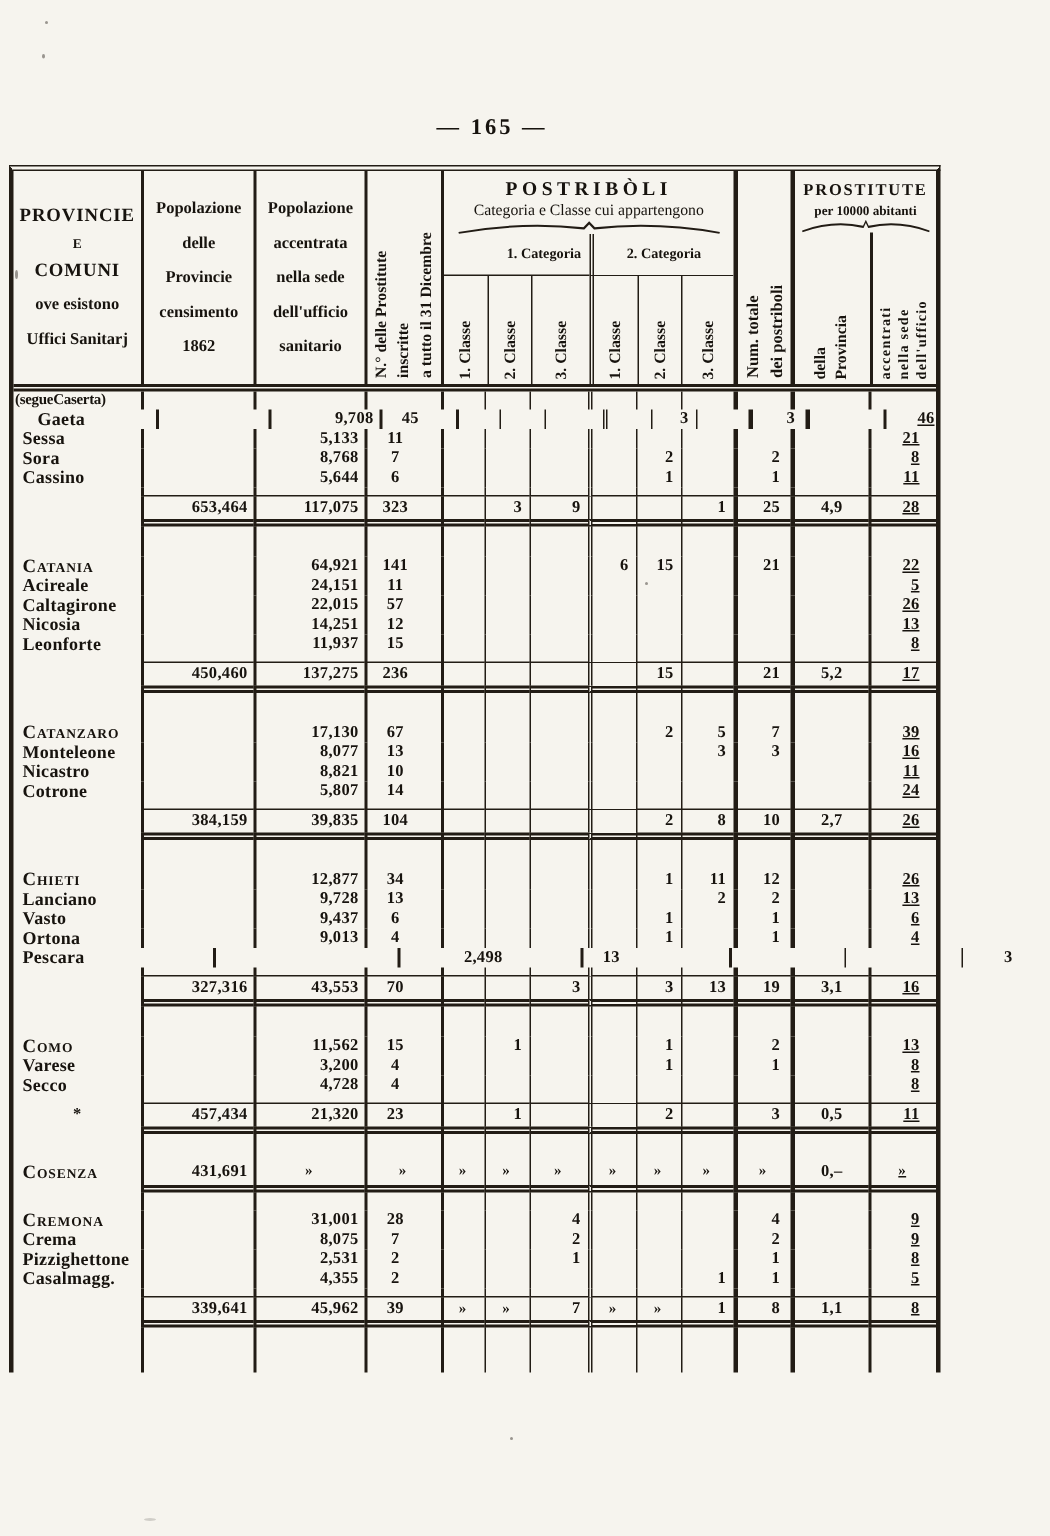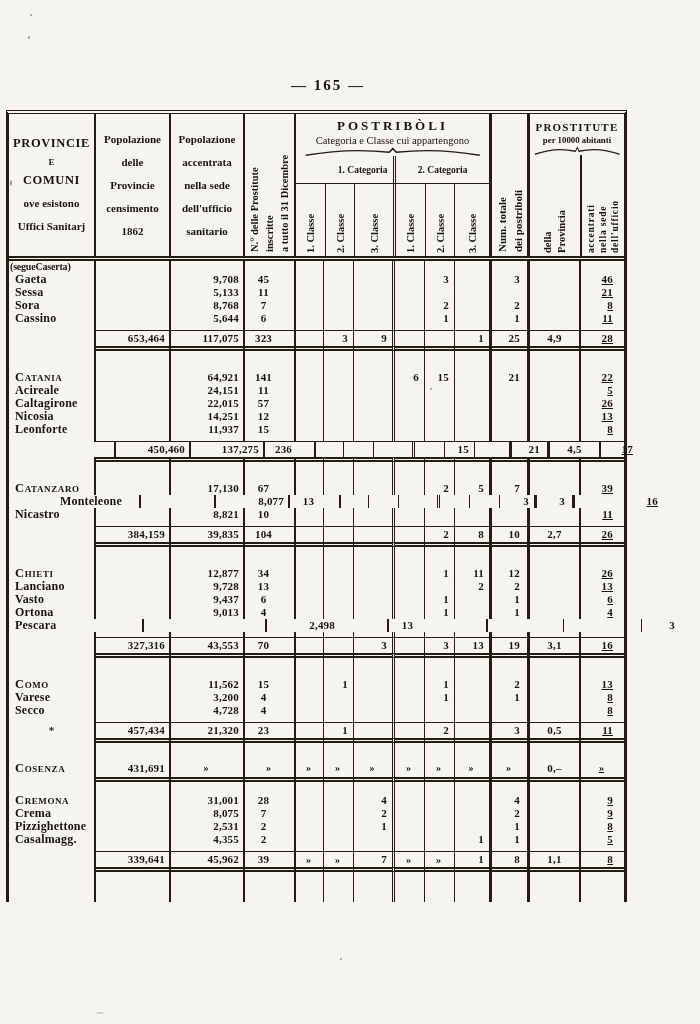--- a/index.html
+++ b/index.html
@@ -215,21 +215,21 @@
         <div class="cell b1 a-cls"></div>
         <div class="cell b2 a-cls"></div>
         <div class="cell b2 a-cls"></div>
         <div class="cell b3 a-cls"></div>
         <div class="cell b2 a-cls"></div>
         <div class="cell b2 a-cls"></div>
         <div class="cell b4 a-tot"></div>
         <div class="cell b4 a-pmid"></div>
         <div class="cell b5 a-ps"></div>
       </div>
-      <div class="trow data" style="height: 13px;">
+      <div class="trow data" style="height: 13px; padding-left: 10px;">
         <div class="cell a-name ">Gaeta</div>
         <div class="cell b1 a-right"></div>
         <div class="cell b1 a-right">9,708</div>
         <div class="cell b1 a-nmid">45</div>
         <div class="cell b1 a-cls"></div>
         <div class="cell b2 a-cls"></div>
         <div class="cell b2 a-cls"></div>
         <div class="cell b3 a-cls"></div>
         <div class="cell b2 a-cls">3</div>
         <div class="cell b2 a-cls"></div>
@@ -425,33 +425,33 @@
         <div class="cell b1 a-cls hb-thin"></div>
         <div class="cell b2 a-cls hb-thin"></div>
         <div class="cell b2 a-cls hb-thin"></div>
         <div class="cell b3 a-cls hb-thin"></div>
         <div class="cell b2 a-cls hb-thin"></div>
         <div class="cell b2 a-cls hb-thin"></div>
         <div class="cell b4 a-tot hb-thin"></div>
         <div class="cell b4 a-pmid hb-thin"></div>
         <div class="cell b5 a-ps hb-thin"></div>
       </div>
-      <div class="trow total" style="height: 15px; margin-left: 20px;">
+      <div class="trow total" style="height: 15px;">
         <div class="cell a-name "></div>
         <div class="cell b1 a-right">450,460</div>
         <div class="cell b1 a-right">137,275</div>
         <div class="cell b1 a-nmid">236</div>
         <div class="cell b1 a-cls"></div>
         <div class="cell b2 a-cls"></div>
         <div class="cell b2 a-cls"></div>
         <div class="cell b3 a-cls"></div>
         <div class="cell b2 a-cls">15</div>
         <div class="cell b2 a-cls"></div>
         <div class="cell b4 a-tot">21</div>
-        <div class="cell b4 a-pmid">4,5</div>
+        <div class="cell b4 a-pmid">5,2</div>
         <div class="cell b5 a-ps">17</div>
       </div>
       <div class="trow rule" style="height: 5px;">
         <div class="cell a-name "></div>
         <div class="cell b1 a-right hb-dbl"></div>
         <div class="cell b1 a-right hb-dbl"></div>
         <div class="cell b1 a-nmid hb-dbl"></div>
         <div class="cell b1 a-cls hb-dbl"></div>
         <div class="cell b2 a-cls hb-dbl"></div>
         <div class="cell b2 a-cls hb-dbl"></div>
@@ -485,21 +485,21 @@
         <div class="cell b1 a-cls"></div>
         <div class="cell b2 a-cls"></div>
         <div class="cell b2 a-cls"></div>
         <div class="cell b3 a-cls"></div>
         <div class="cell b2 a-cls">2</div>
         <div class="cell b2 a-cls">5</div>
         <div class="cell b4 a-tot">7</div>
         <div class="cell b4 a-pmid"></div>
         <div class="cell b5 a-ps">39</div>
       </div>
-      <div class="trow data" style="height: 13px; padding-left: 45px;">
+      <div class="trow data" style="height: 13px;">
         <div class="cell a-name ">Monteleone</div>
         <div class="cell b1 a-right"></div>
         <div class="cell b1 a-right">8,077</div>
         <div class="cell b1 a-nmid">13</div>
         <div class="cell b1 a-cls"></div>
         <div class="cell b2 a-cls"></div>
         <div class="cell b2 a-cls"></div>
         <div class="cell b3 a-cls"></div>
         <div class="cell b2 a-cls"></div>
         <div class="cell b2 a-cls">3</div>
@@ -514,20 +514,35 @@
         <div class="cell b1 a-nmid">10</div>
         <div class="cell b1 a-cls"></div>
         <div class="cell b2 a-cls"></div>
         <div class="cell b2 a-cls"></div>
         <div class="cell b3 a-cls"></div>
         <div class="cell b2 a-cls"></div>
         <div class="cell b2 a-cls"></div>
         <div class="cell b4 a-tot"></div>
         <div class="cell b4 a-pmid"></div>
         <div class="cell b5 a-ps">11</div>
+      </div>
+      <div class="trow data" style="height: 13px;">
+        <div class="cell a-name ">Cotrone</div>
+        <div class="cell b1 a-right"></div>
+        <div class="cell b1 a-right">5,807</div>
+        <div class="cell b1 a-nmid">14</div>
+        <div class="cell b1 a-cls"></div>
+        <div class="cell b2 a-cls"></div>
+        <div class="cell b2 a-cls"></div>
+        <div class="cell b3 a-cls"></div>
+        <div class="cell b2 a-cls"></div>
+        <div class="cell b2 a-cls"></div>
+        <div class="cell b4 a-tot"></div>
+        <div class="cell b4 a-pmid"></div>
+        <div class="cell b5 a-ps">24</div>
       </div>
       <div class="trow spacer" style="height: 6px;">
         <div class="cell a-name "></div>
         <div class="cell b1 a-right hb-thin"></div>
         <div class="cell b1 a-right hb-thin"></div>
         <div class="cell b1 a-nmid hb-thin"></div>
         <div class="cell b1 a-cls hb-thin"></div>
         <div class="cell b2 a-cls hb-thin"></div>
         <div class="cell b2 a-cls hb-thin"></div>
         <div class="cell b3 a-cls hb-thin"></div>

